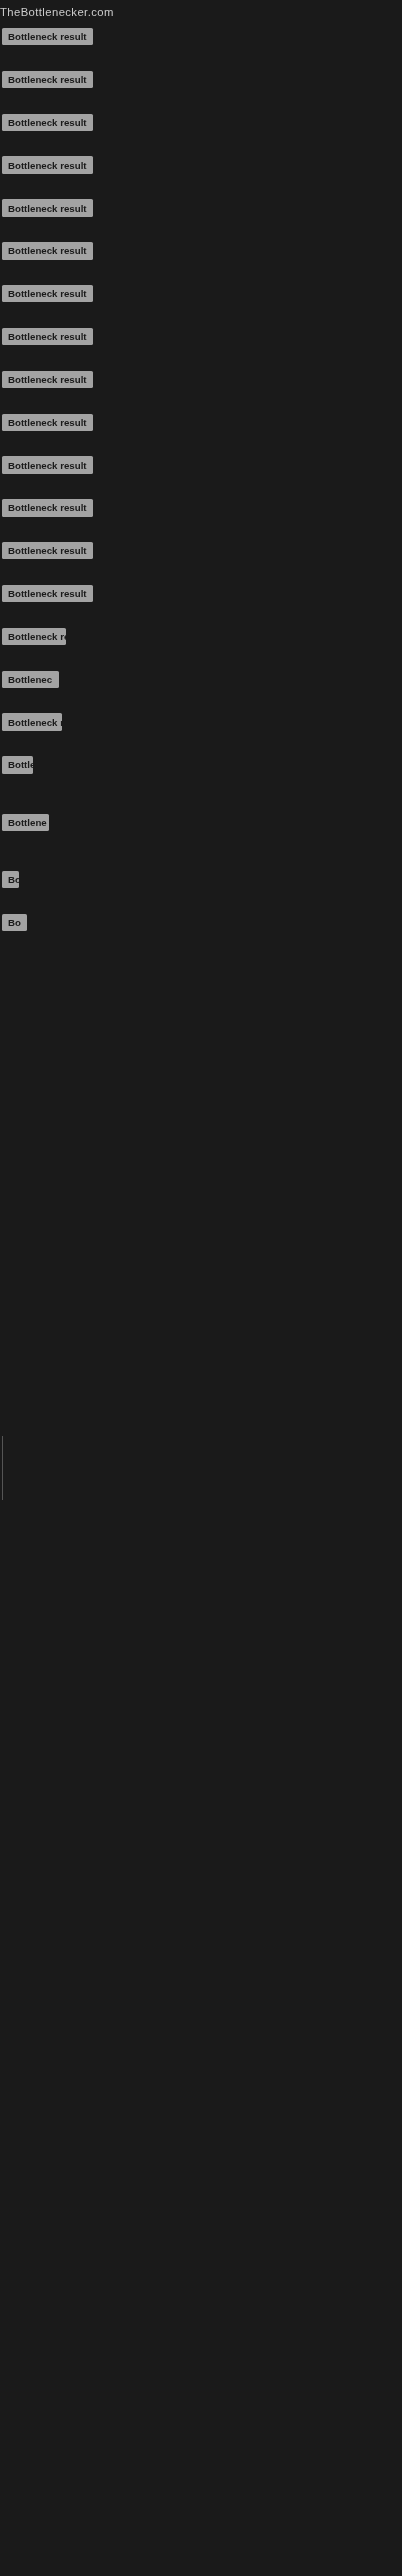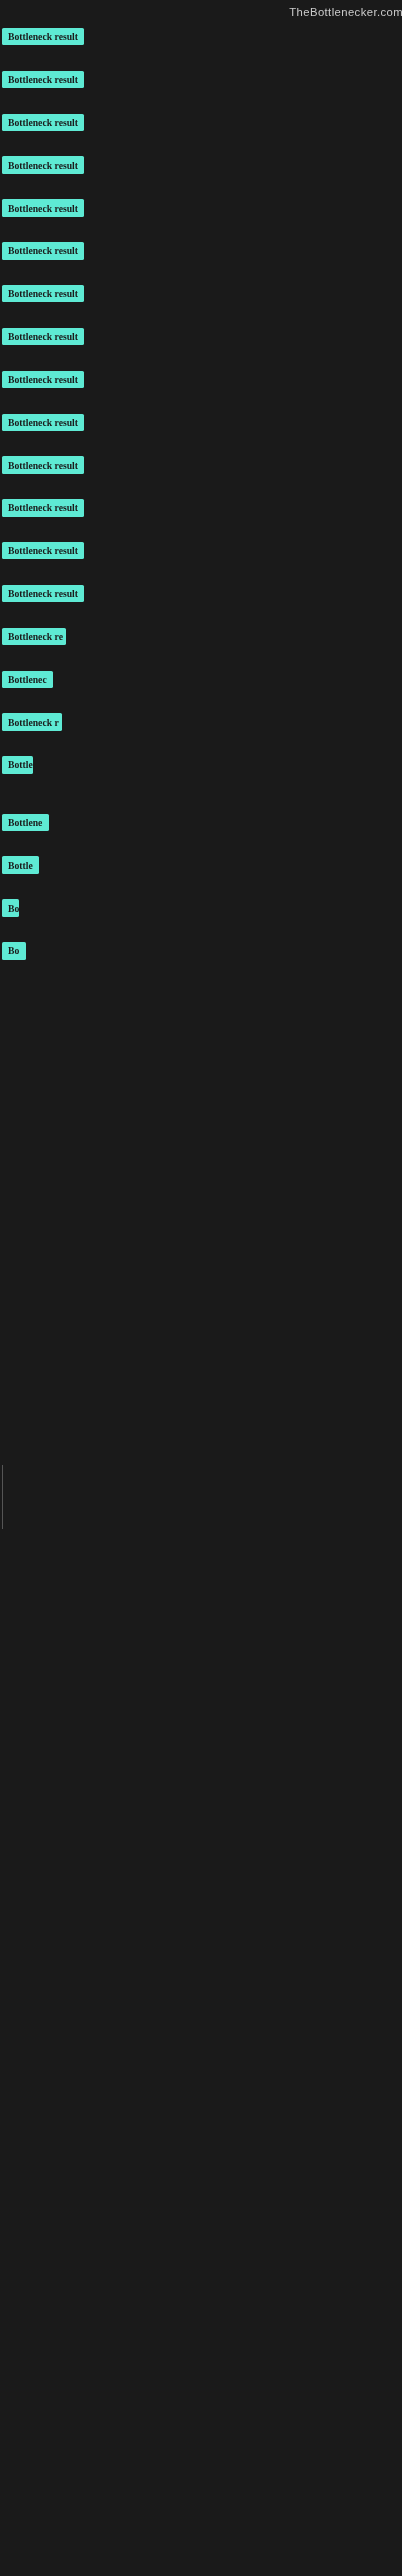--- a/index.html
+++ b/index.html
@@ -10,43 +10,42 @@
 
     body {
       width: 403px;
       min-height: 2576px;
       background-color: #1a1a1a;
       font-family: Arial, sans-serif;
       position: relative;
     }
 
     .site-title {
-      text-align: right;
+      text-align: left;
       color: #cccccc;
       font-size: 11.3px;
       padding: 6.4px 0 3.2px 0;
       letter-spacing: 0.4px;
     }
 
     .bottleneck-item {
       margin: 0 0 1.6px 0;
       padding: 3.2px 0 3.2px 1.6px;
     }
 
     .bottleneck-badge {
       display: inline-block;
-      background-color: #5eead4;
+      background-color: #a3a3a3;
       color: #1a1a1a;
       font-size: 9.7px;
       font-weight: bold;
       padding: 3.2px 6.4px;
       border-radius: 1.6px;
       white-space: nowrap;
       overflow: hidden;
-      font-family: Liberation Serif, serif;
     }
 
     .spacer {
       height: 14.5px;
     }
 
     .items-container {
       padding-top: 3.2px;
     }
     .item-1 .bottleneck-badge { max-width: 137px; }
@@ -186,23 +185,20 @@
   </div>
   <div class="spacer"></div>
 
   <div class="spacer"></div>
 
   <div class="bottleneck-item item-20">
     <span class="bottleneck-badge">Bottlene</span>
   </div>
   <div class="spacer"></div>
 
-  <div class="bottleneck-item item-21">
-    <span class="bottleneck-badge">Bottle</span>
-  </div>
   <div class="spacer"></div>
 
   <div class="bottleneck-item item-22">
     <span class="bottleneck-badge">Bottlenec</span>
   </div>
   <div class="spacer"></div>
 
   <div class="bottleneck-item item-23">
     <span class="bottleneck-badge">Bo</span>
   </div>

